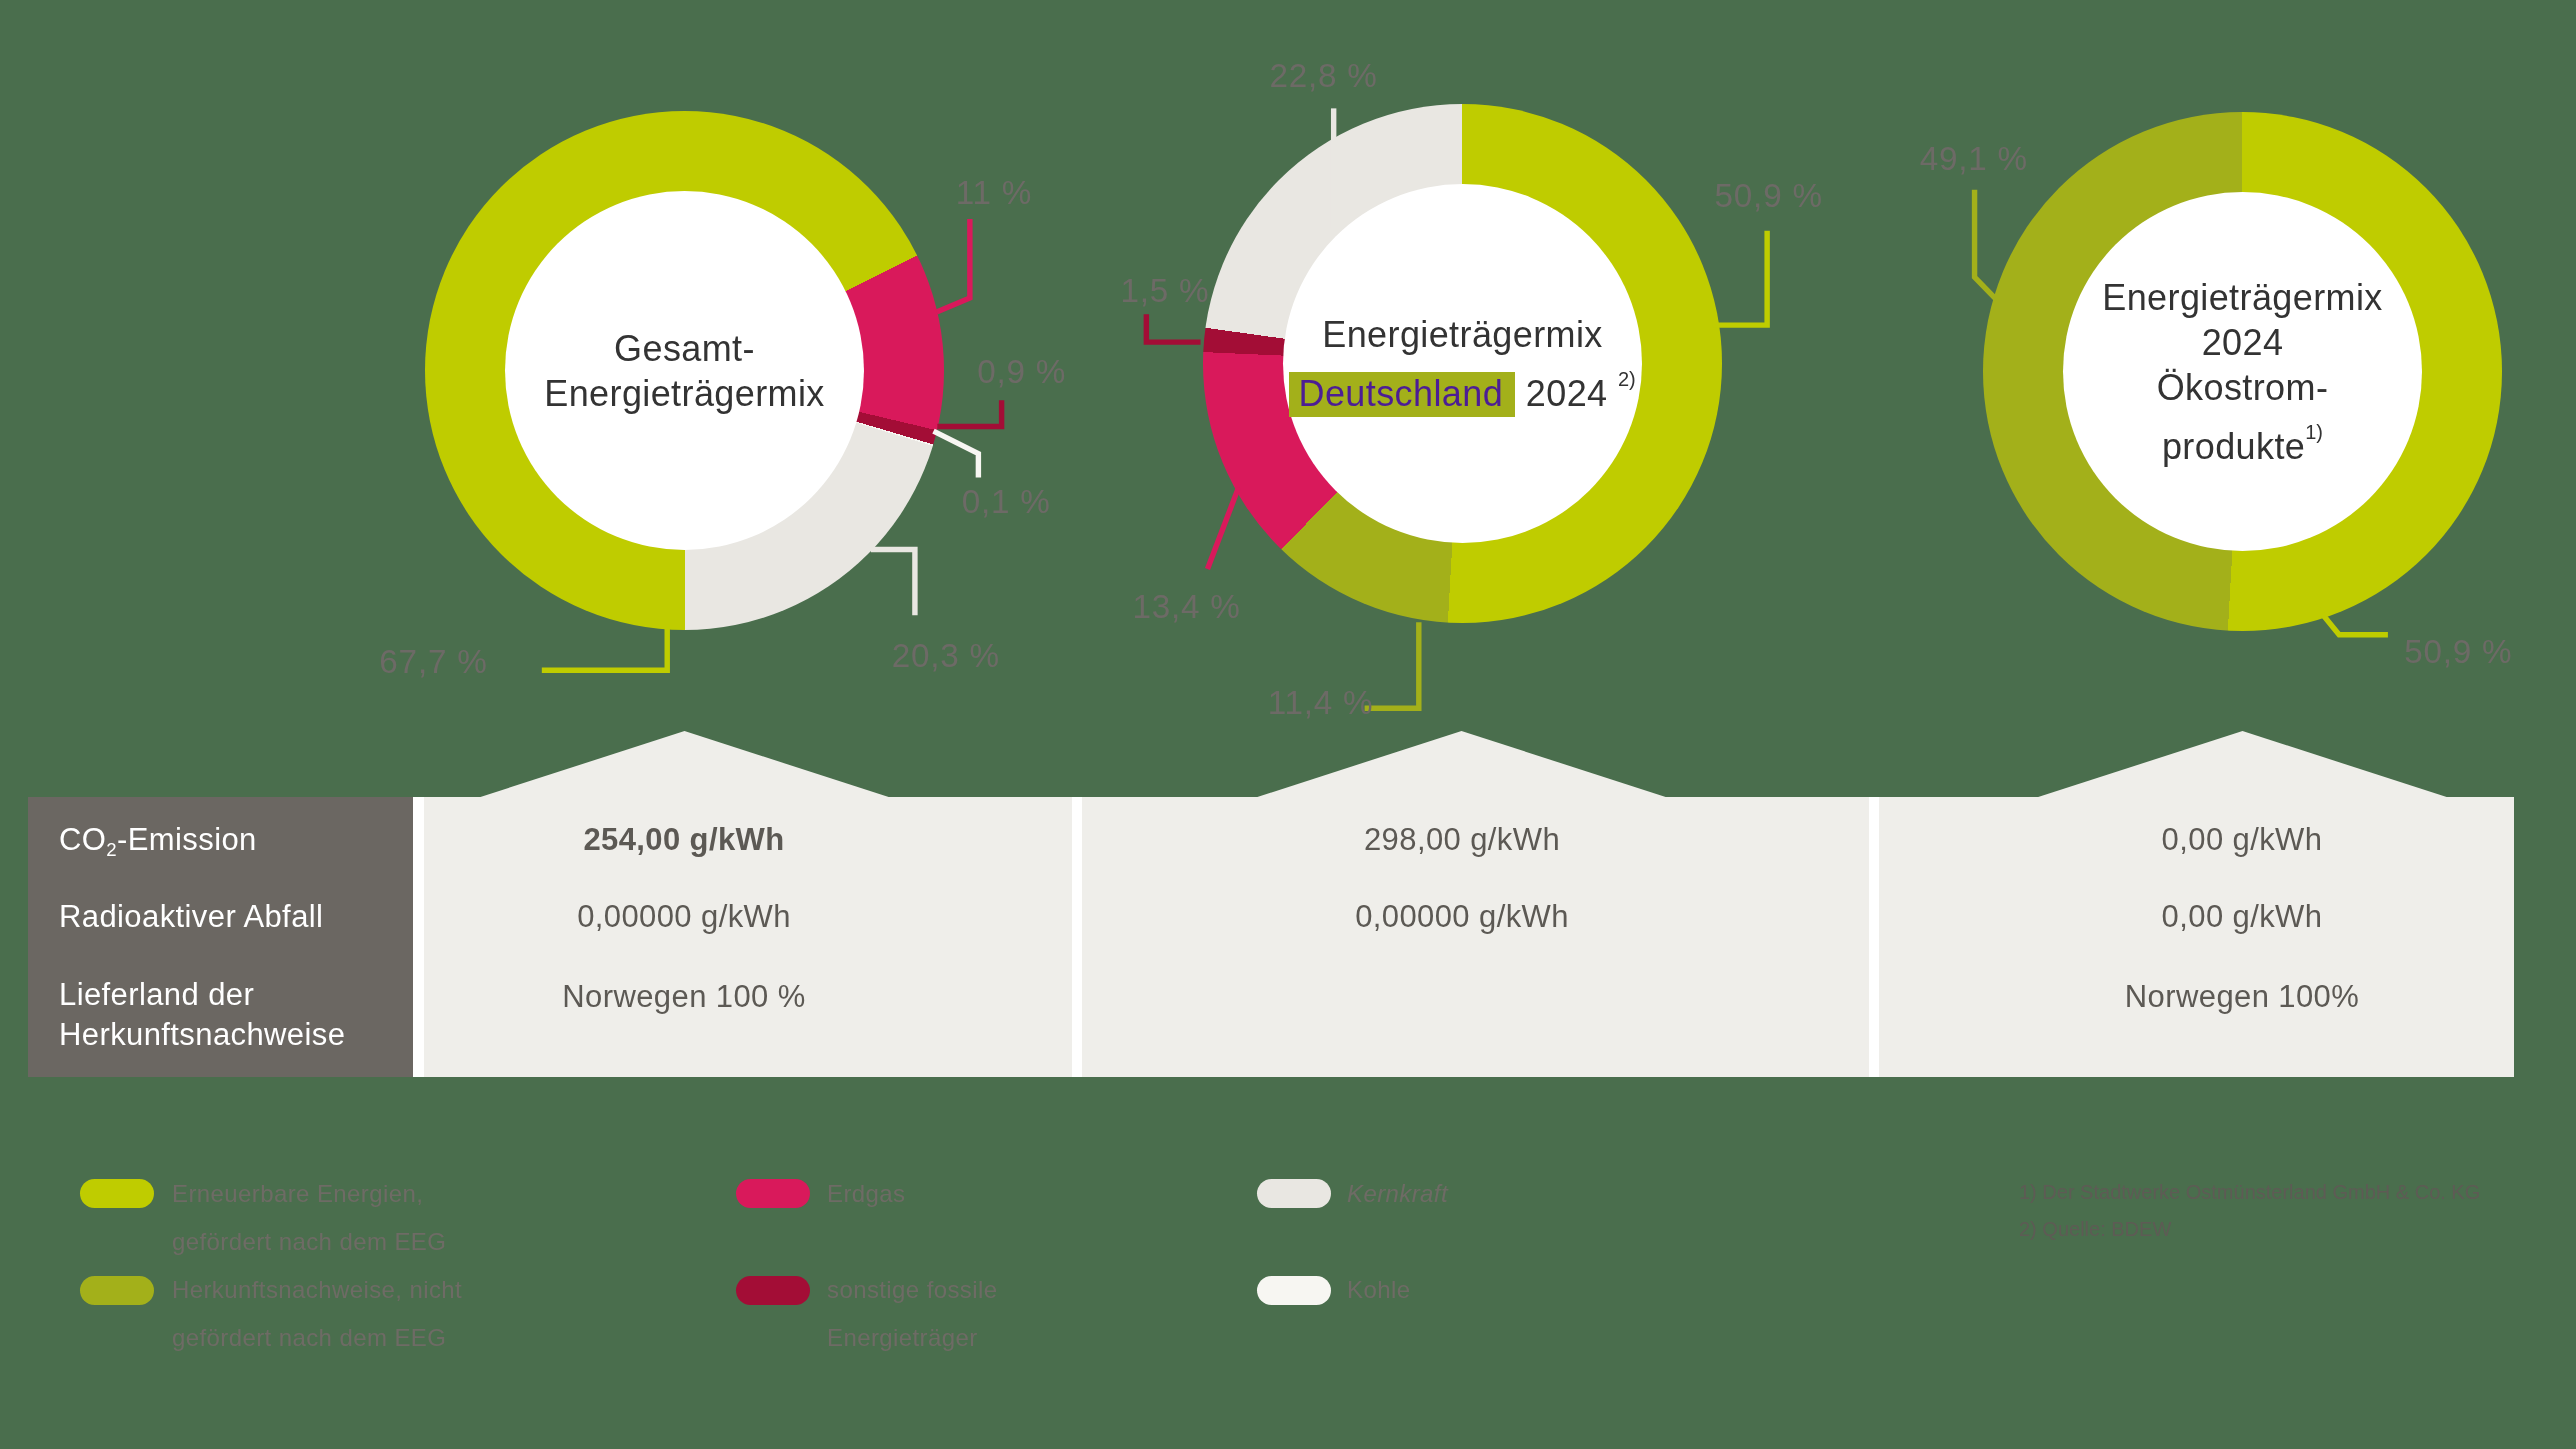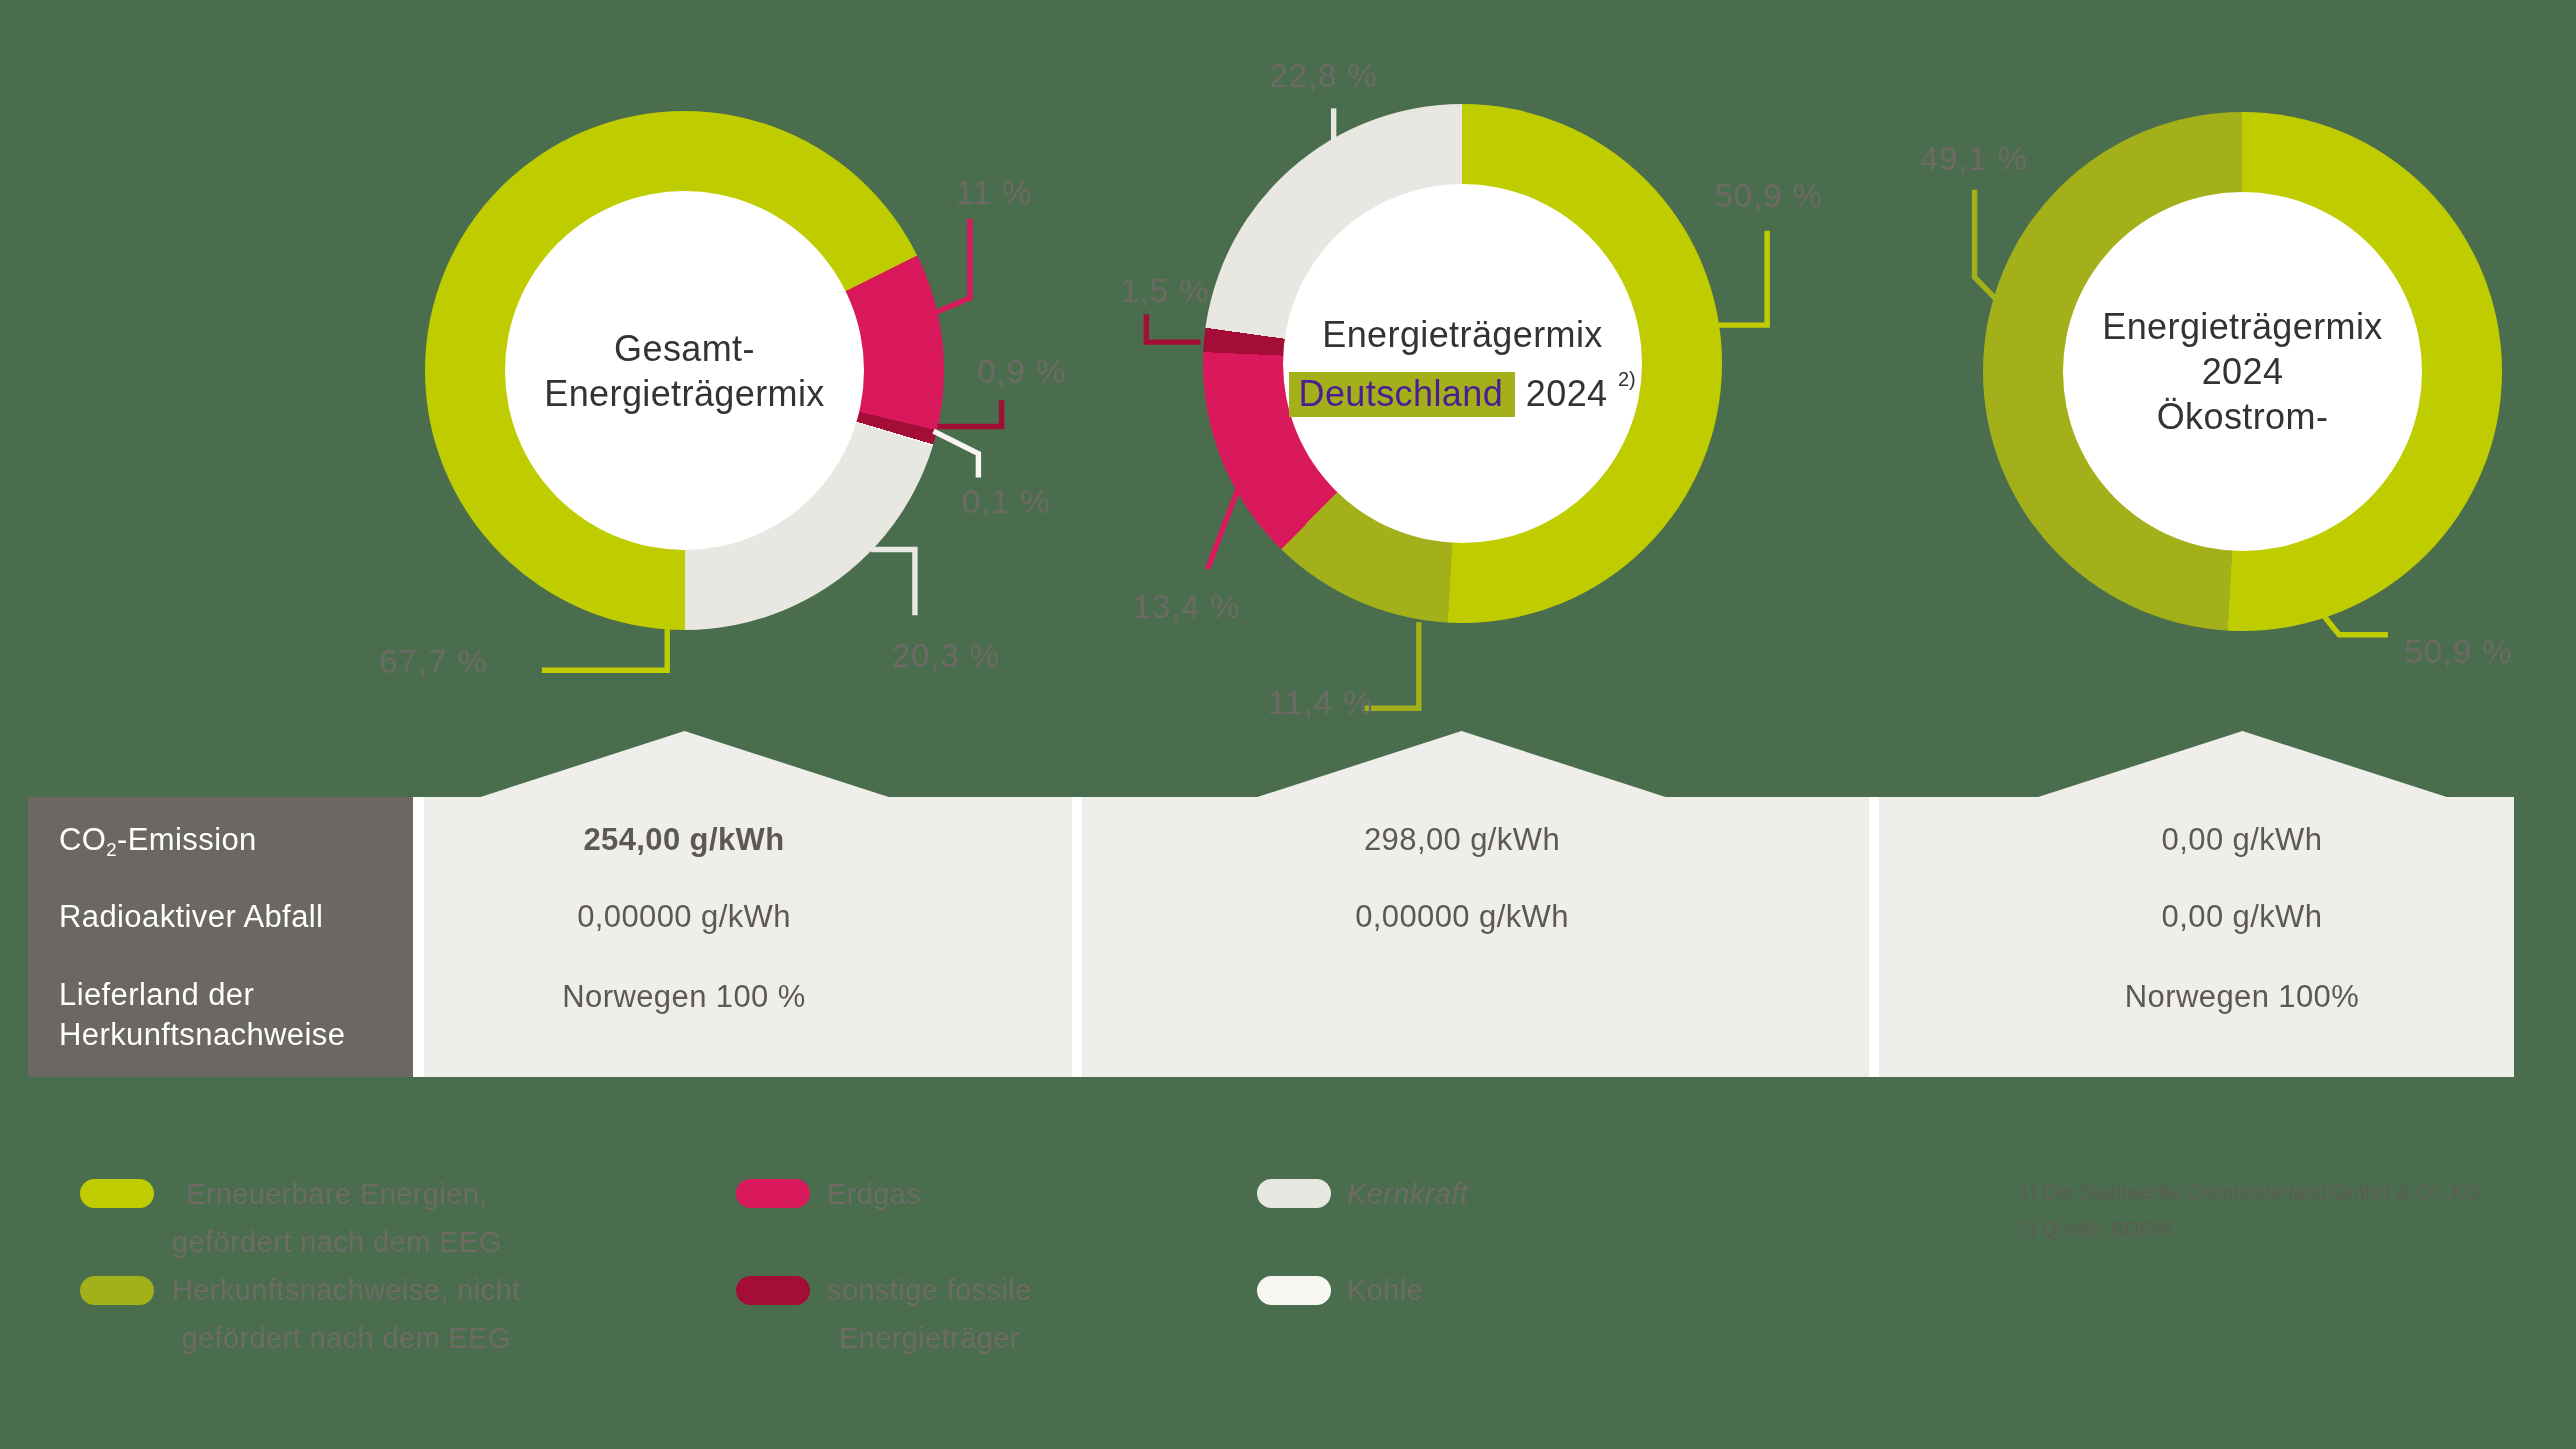--- a/index.html
+++ b/index.html
@@ -26,21 +26,21 @@
   .peak{position:absolute;background:var(--panel);z-index:1;
         clip-path:polygon(50% 0,100% 100%,0 100%);}
   .darkcol{position:absolute;background:var(--darkcol);z-index:2;}
   .vdivider{position:absolute;background:#ffffff;z-index:3;}
   .rowlabel{position:absolute;color:#ffffff;font-size:31px;line-height:40px;z-index:4;letter-spacing:0.4px;}
   .rowlabel sub{font-size:18.6px;vertical-align:-6.2px;}
   .cellvalue{position:absolute;color:var(--valueText);font-size:31px;line-height:40px;
              text-align:center;z-index:4;letter-spacing:0.4px;}
   
   .pill{position:absolute;width:74px;height:29px;border-radius:14.7px;z-index:4;}
-  .ltext{position:absolute;font-size:29px;line-height:48px;color:var(--legendText);z-index:4;letter-spacing:0.4px;text-align:center;}
+  .ltext{position:absolute;font-size:24px;line-height:48px;color:var(--legendText);z-index:4;letter-spacing:0.4px;}
   .fnote{position:absolute;left:2019px;font-size:20px;line-height:25px;color:var(--footText);z-index:4;}
 </style>
 </head>
 <body style="background: rgb(74, 110, 77);">
 
 <div id="stage">
 
   <div class="panel" style="left:423px;top:797px;width:2091px;height:280px;"></div>
   <div id="peaks">
       <div class="peak" style="left: 468px; top: 731px; width: 433px; height: 70px;"></div>
@@ -91,20 +91,21 @@
             <div class="tline"><span class="hl-box">Deutschland</span><span> 2024 </span><sup>2)</sup></div>
           </div>
         </div>
       </div>
       <div class="donut" style="left: 1983px; top: 112px; width: 519px; height: 519px; z-index: 5; background: conic-gradient(rgb(191, 204, 0) 0deg, rgb(191, 204, 0) 183.24deg, rgb(163, 176, 26) 183.24deg, rgb(163, 176, 26) 360deg);">
         <div class="hole" style="left: 80px; top: 80px; width: 359px; height: 359px;">
           <div class="title-block">
             <div class="tline"><span>Energieträgermix</span></div>
             <div class="tline"><span>2024</span></div>
             <div class="tline"><span>Ökostrom-</span></div>
+            <div class="tline"><span>produkte</span><sup>1)</sup></div>
           </div>
         </div>
       </div>
     </div>
 
   <svg id="lines" width="2576" height="1449" viewBox="0 0 3328 1872">
       <path d="M1253 283 L1253 385 L1210 403" stroke="#d9195b" stroke-width="7" fill="none"></path>
       <text x="1284" y="263" text-anchor="middle">11 %</text>
       <path d="M1294 517 L1294 551 L1211 551" stroke="#a30d36" stroke-width="7" fill="none"></path>
       <text x="1320" y="495" text-anchor="middle">0,9 %</text>

